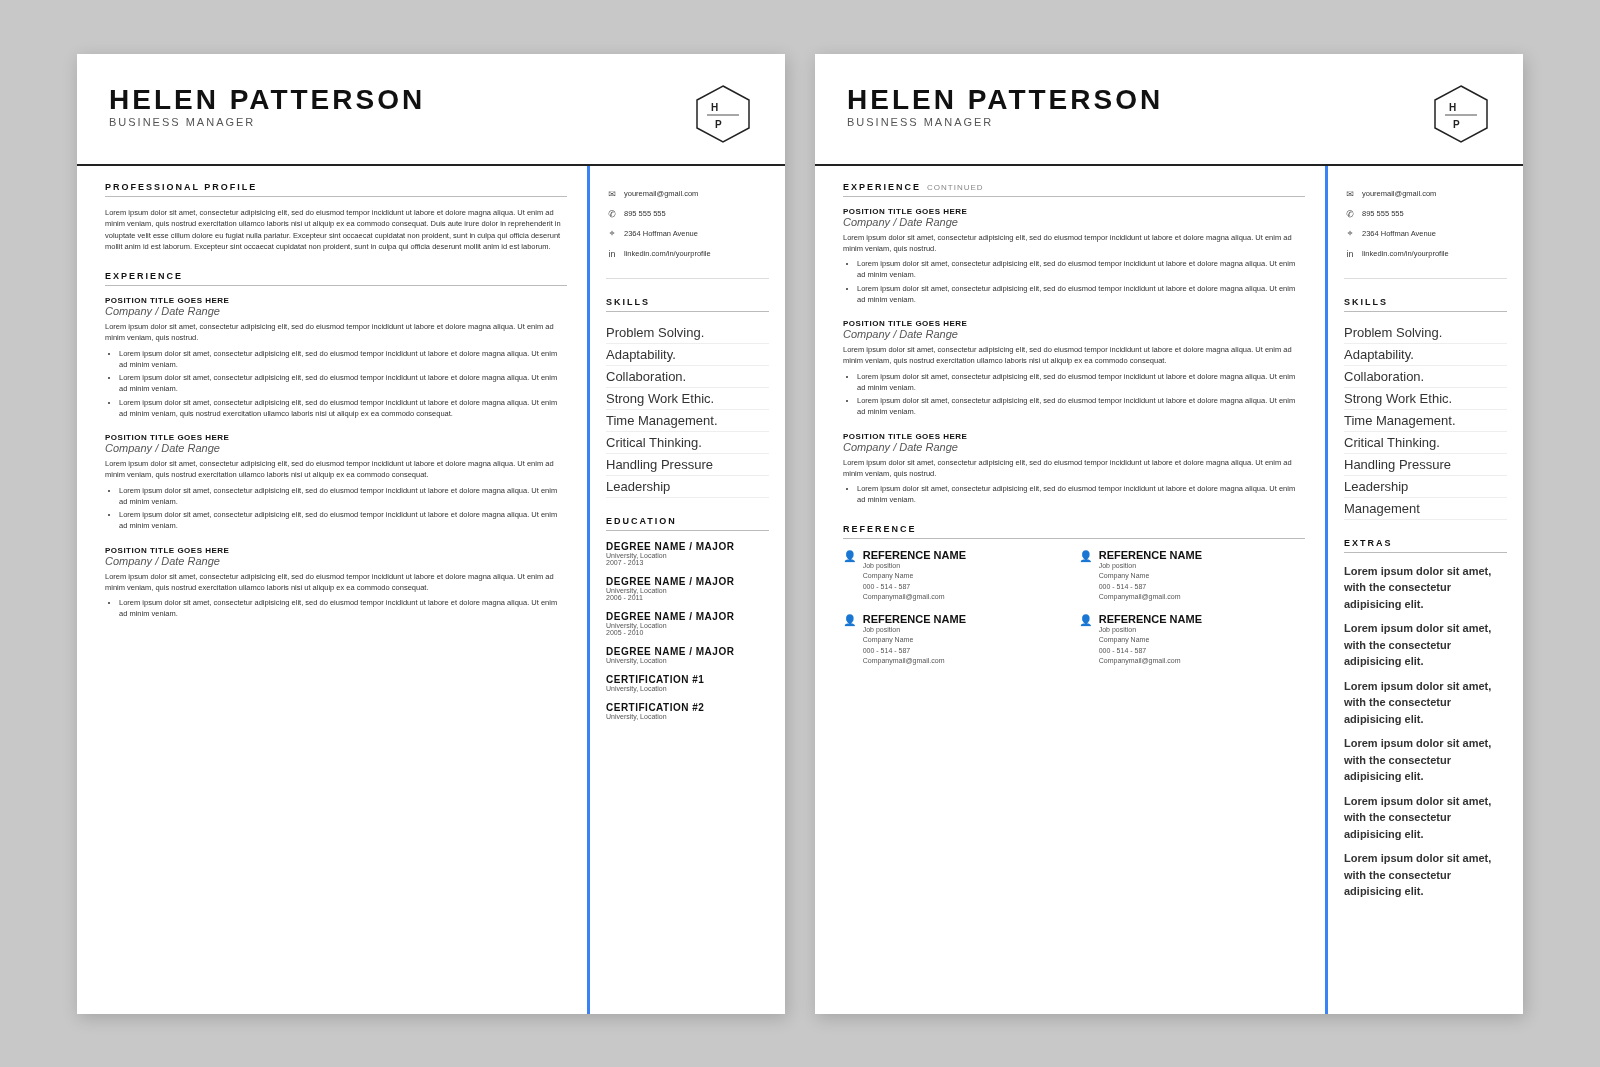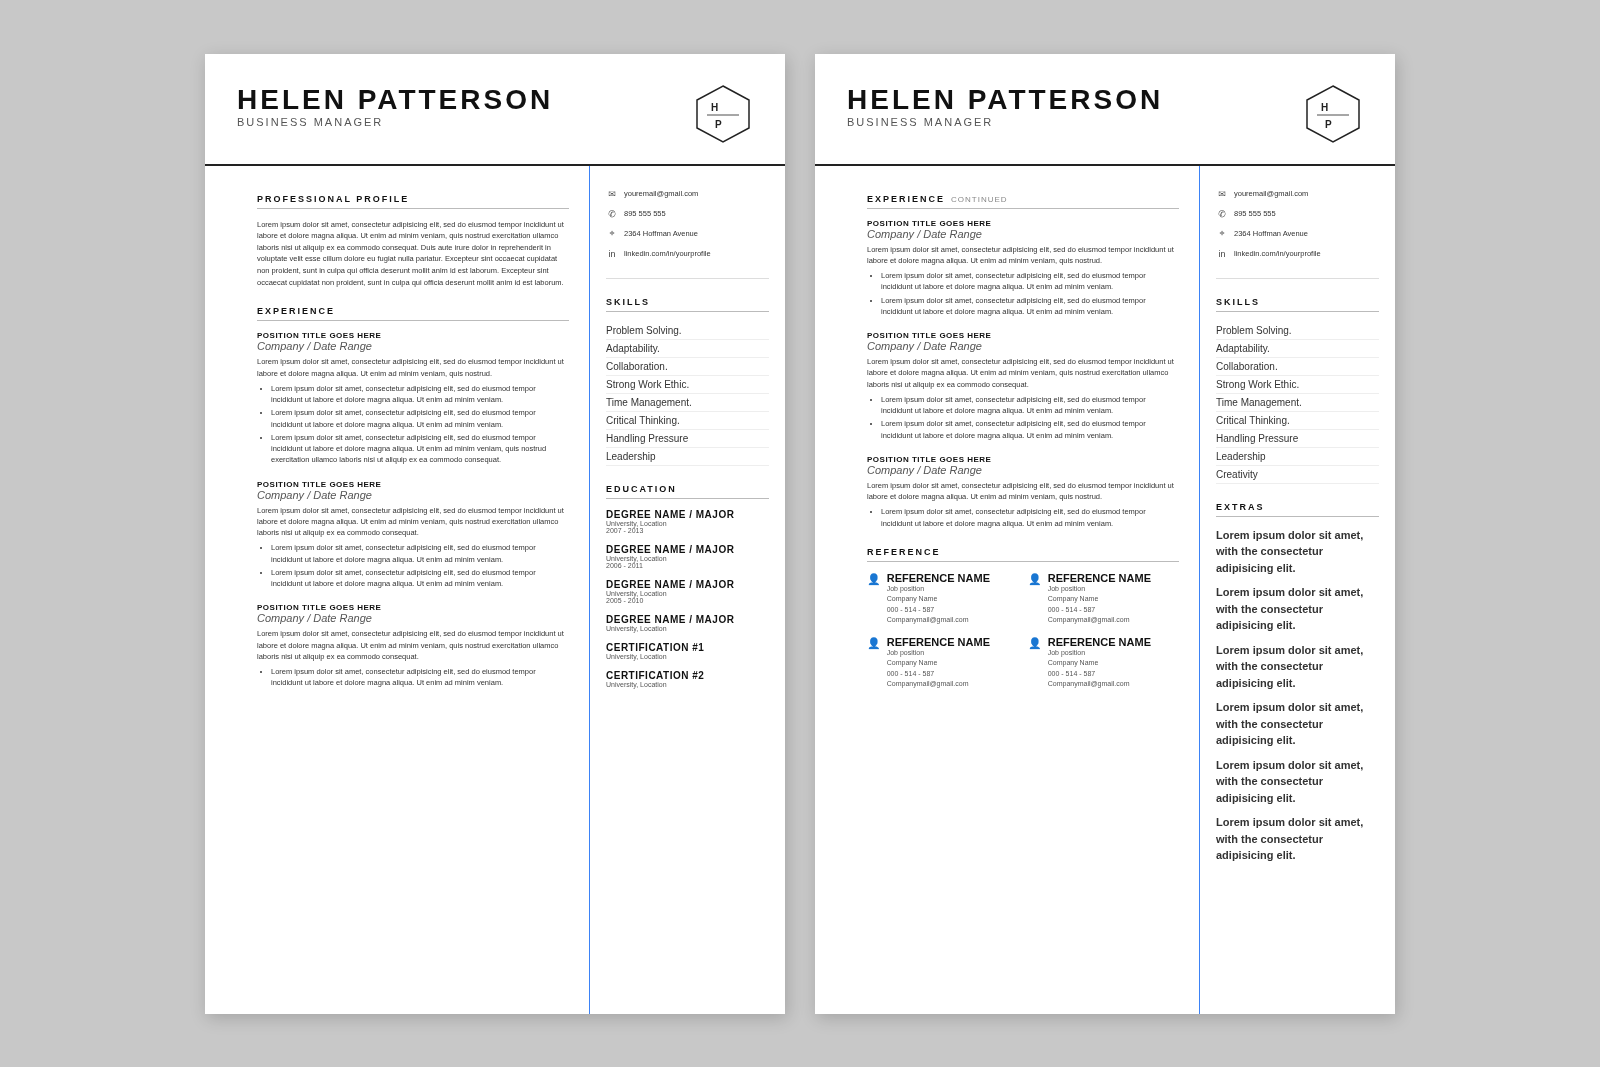--- a/index.html
+++ b/index.html
@@ -14,21 +14,21 @@
       padding: 40px 60px;
     }
     .pages-container {
       display: flex;
       gap: 30px;
       width: 100%;
       justify-content: center;
     }
     .page {
       background: #fff;
-      width: 580px;
+      width: 708px;
       min-height: 960px;
       box-shadow: 2px 4px 16px rgba(0,0,0,0.18);
       display: flex;
       flex-direction: column;
       flex-shrink: 0;
     }
     
     .page-header {
       padding: 30px 32px 20px 32px;
       display: flex;
@@ -55,23 +55,22 @@
       height: 60px;
       flex-shrink: 0;
     }
     
     .page-body {
       display: flex;
       flex: 1;
     }
     .main-col {
       flex: 1;
-      padding: 28px 20px 22px 28px;
-      border-right: 1px solid #3b82f6;
-      margin-left: 24px;
+      padding: 16px 20px 22px 28px;
+      border-right: 3px solid #3b82f6;
     }
     .side-col {
       width: 195px;
       padding: 22px 16px 22px 16px;
       flex-shrink: 0;
     }
     
     .section-title {
       font-size: 9px;
       font-weight: 700;
@@ -158,21 +157,21 @@
       height: 12px;
       flex-shrink: 0;
       display: flex;
       align-items: center;
       justify-content: center;
       font-size: 9px;
       color: #444;
     }
     
     .skill-item {
-      font-size: 10px;
+      font-size: 13px;
       color: #333;
       padding: 3px 0;
       border-bottom: 1px solid #eee;
     }
     
     .edu-entry {
       margin-bottom: 10px;
     }
     .edu-degree {
       font-size: 10px;
@@ -465,21 +464,21 @@
         <div class="section-title">SKILLS</div>
         <div>
           <div class="skill-item">Problem Solving.</div>
           <div class="skill-item">Adaptability.</div>
           <div class="skill-item">Collaboration.</div>
           <div class="skill-item">Strong Work Ethic.</div>
           <div class="skill-item">Time Management.</div>
           <div class="skill-item">Critical Thinking.</div>
           <div class="skill-item">Handling Pressure</div>
           <div class="skill-item">Leadership</div>
-          <div class="skill-item">Creativity</div>
+          <div class="skill-item">Management</div>
         </div>
 
         <div class="section-title">EXTRAS</div>
         <div>
           <div class="extras-item">Lorem ipsum dolor sit amet, with the consectetur adipisicing elit.</div>
           <div class="extras-item">Lorem ipsum dolor sit amet, with the consectetur adipisicing elit.</div>
           <div class="extras-item">Lorem ipsum dolor sit amet, with the consectetur adipisicing elit.</div>
           <div class="extras-item">Lorem ipsum dolor sit amet, with the consectetur adipisicing elit.</div>
           <div class="extras-item">Lorem ipsum dolor sit amet, with the consectetur adipisicing elit.</div>
           <div class="extras-item">Lorem ipsum dolor sit amet, with the consectetur adipisicing elit.</div>

